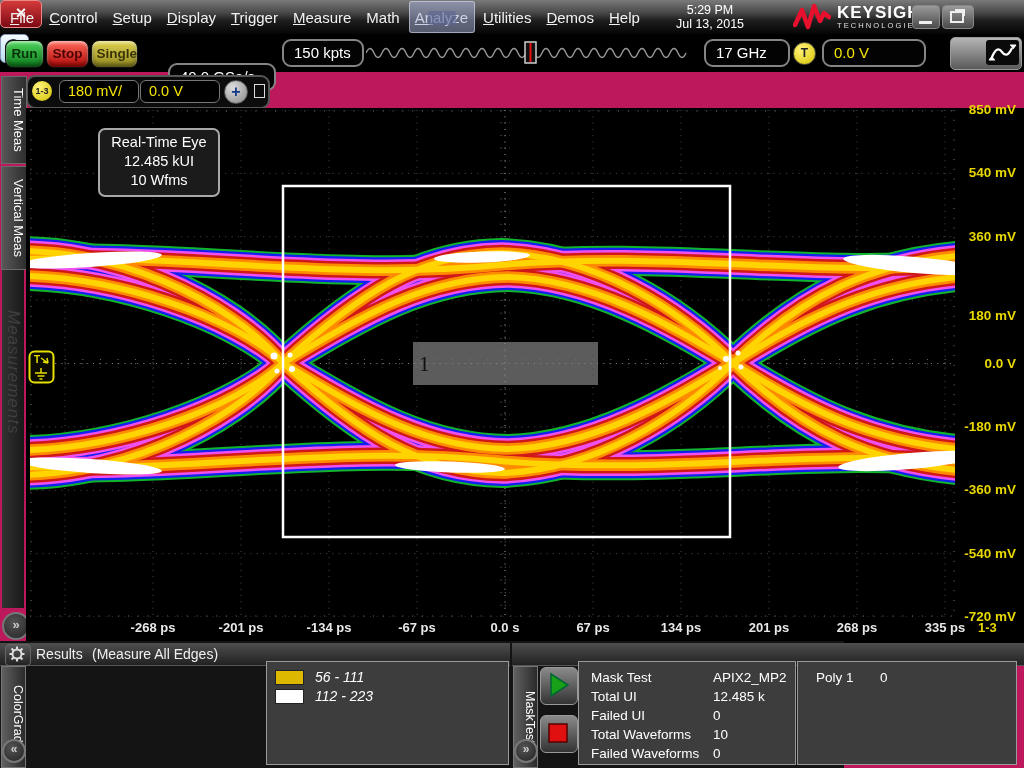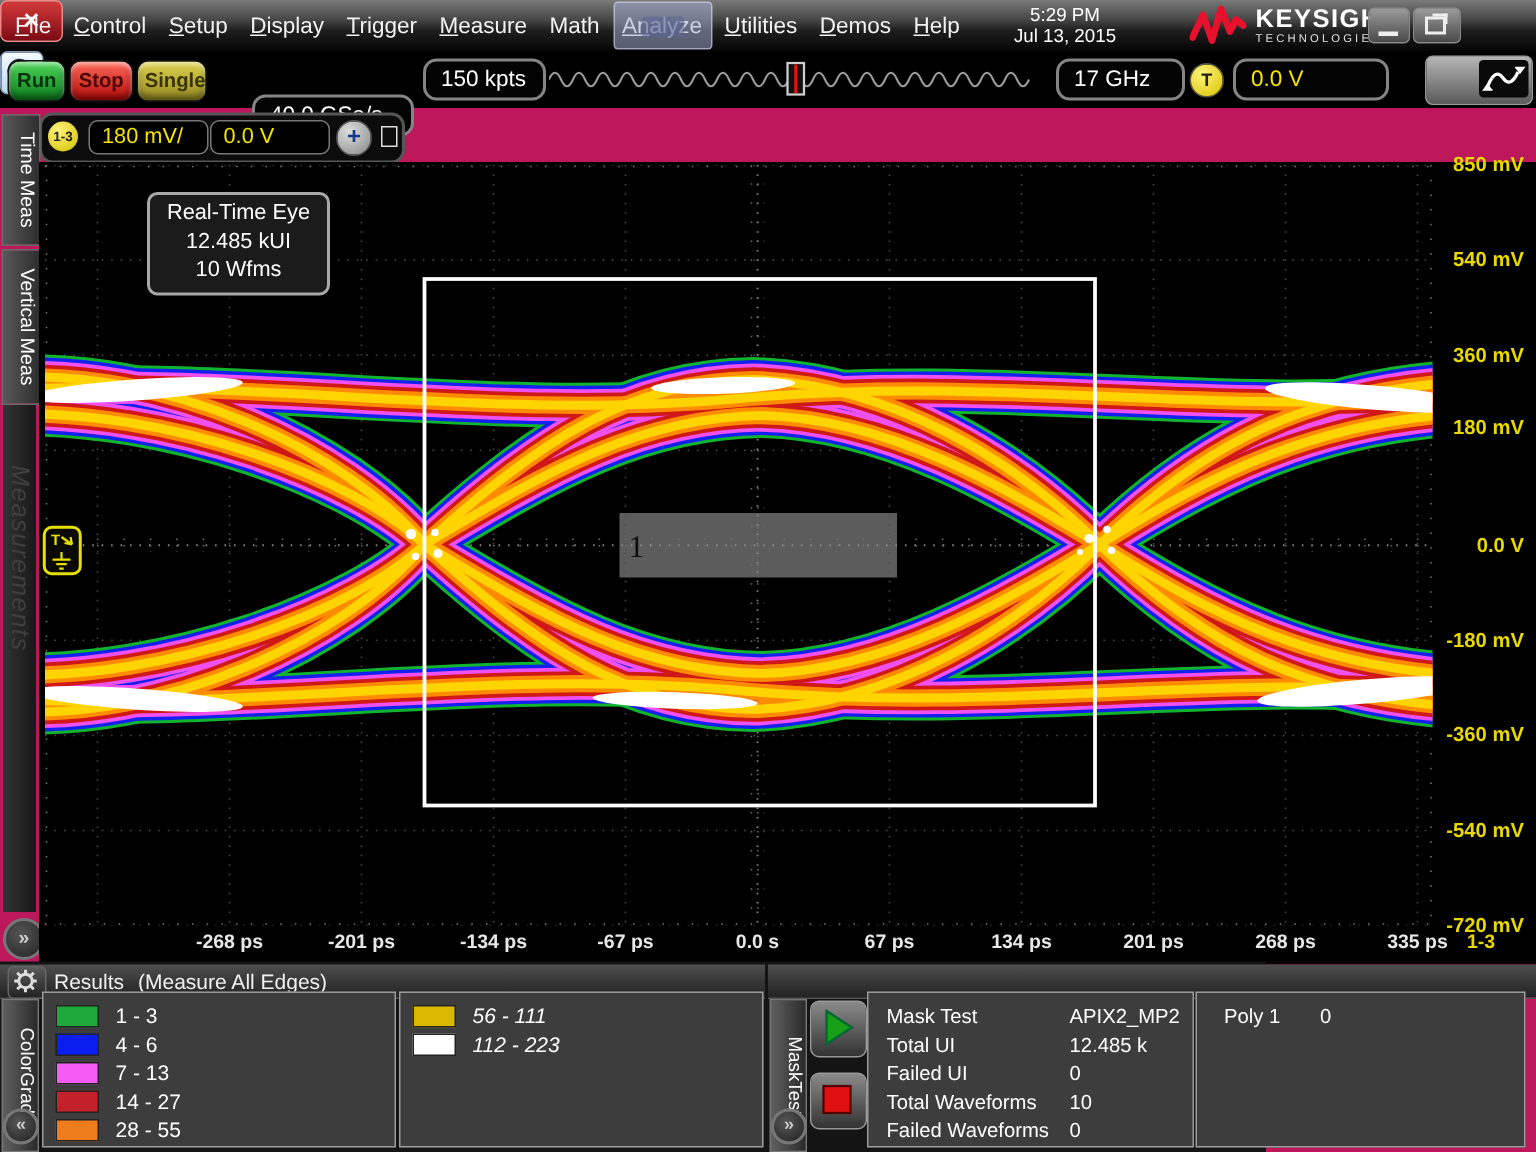--- a/index.html
+++ b/index.html
@@ -295,21 +295,21 @@
     <rect x="1.5" y="1.5" width="24" height="31" rx="5" fill="#0a0a00" stroke="#e6e000" stroke-width="2"></rect>
     <text x="6" y="13" font-size="10" font-weight="bold" fill="#e6e000" font-family="Liberation Sans,sans-serif">T</text>
     <path d="M13 8 L20 13 M20 13 l-5 -1 M20 13 l-1 -5" stroke="#e6e000" stroke-width="1.5" fill="none"></path>
     <path d="M13 18 v5 M7 23 h12 M9.5 26 h7 M11.5 29 h3" stroke="#e6e000" stroke-width="1.5" fill="none"></path>
   </svg>
 
   <div id="ylabels">
       <div class="ylab" style="top: 102px;">850 mV</div>
       <div class="ylab" style="top: 165.375px;">540 mV</div>
       <div class="ylab" style="top: 228.75px;">360 mV</div>
-      <div class="ylab" style="top: 277px;">180 mV</div>
+      <div class="ylab" style="top: 308px;">180 mV</div>
       <div class="ylab" style="top: 355.5px;">0.0 V</div>
       <div class="ylab" style="top: 418.875px;">-180 mV</div>
       <div class="ylab" style="top: 482.25px;">-360 mV</div>
       <div class="ylab" style="top: 545.625px;">-540 mV</div>
       <div class="ylab" style="top: 609px;">-720 mV</div>
     </div>
   <div id="xlabels">
       <div class="xlab" style="left: 23px; margin-top: 24px;">-335 ps</div>
       <div class="xlab" style="left: 111px;">-268 ps</div>
       <div class="xlab" style="left: 199px;">-201 ps</div>
@@ -343,42 +343,20 @@
       </div>
       <span id="res-title">Results</span>
       <span id="res-note">(Measure All Edges)</span>
     </div>
     <div id="mask-header">
       
     </div>
 
     <div id="tab-colorgrade" class="paneltab">ColorGrade</div>
     <div id="cg-collapse" class="circlebtn">«</div>
-    <div id="legendL" class="legendbox">
-        <div class="lrow" style="top: 7px;">
-          <span class="lswatch" style="background: rgb(31, 168, 58);"></span>
-          <span class="llabel">1 - 3</span>
-        </div>
-        <div class="lrow" style="top: 26px;">
-          <span class="lswatch" style="background: rgb(10, 30, 240);"></span>
-          <span class="llabel">4 - 6</span>
-        </div>
-        <div class="lrow" style="top: 45px;">
-          <span class="lswatch" style="background: rgb(245, 92, 245);"></span>
-          <span class="llabel">7 - 13</span>
-        </div>
-        <div class="lrow" style="top: 64px;">
-          <span class="lswatch" style="background: rgb(196, 32, 42);"></span>
-          <span class="llabel">14 - 27</span>
-        </div>
-        <div class="lrow" style="top: 83px;">
-          <span class="lswatch" style="background: rgb(240, 125, 29);"></span>
-          <span class="llabel">28 - 55</span>
-        </div>
-      </div>
     <div id="legendR" class="legendbox">
         <div class="lrow" style="top: 7px;">
           <span class="lswatch" style="background: rgb(220, 185, 0);"></span>
           <span class="llabel">56 - 111</span>
         </div>
         <div class="lrow" style="top: 26px;">
           <span class="lswatch" style="background: rgb(255, 255, 255);"></span>
           <span class="llabel">112 - 223</span>
         </div>
       </div>

